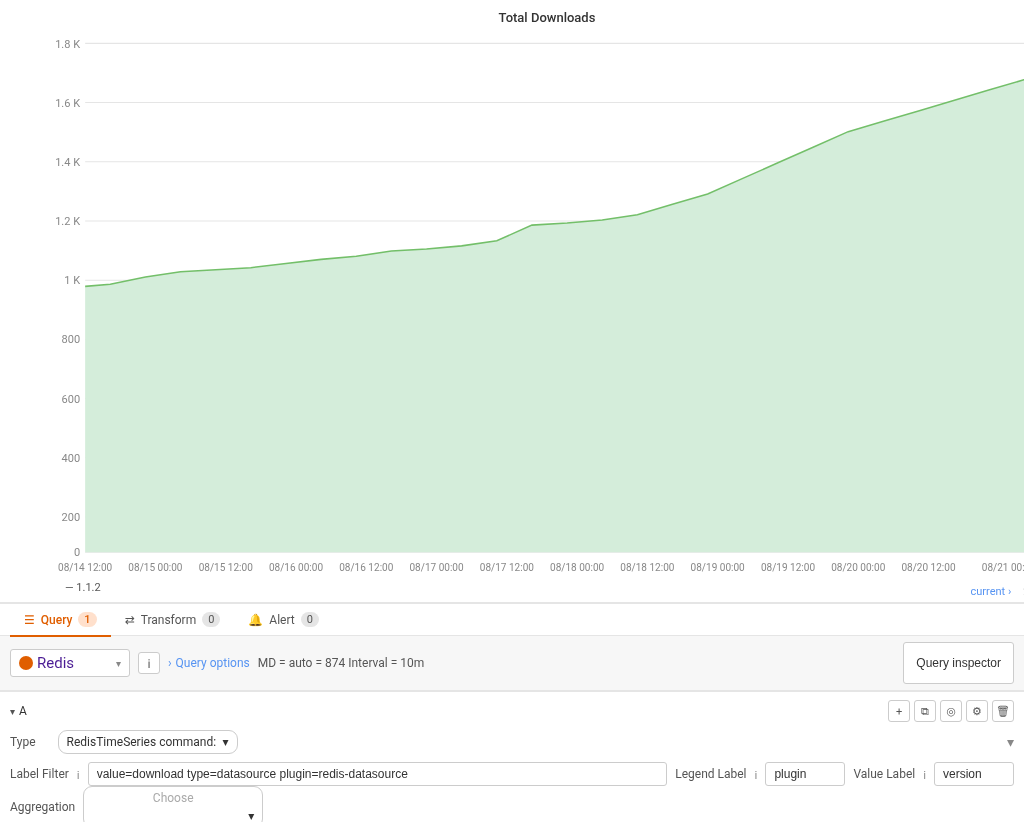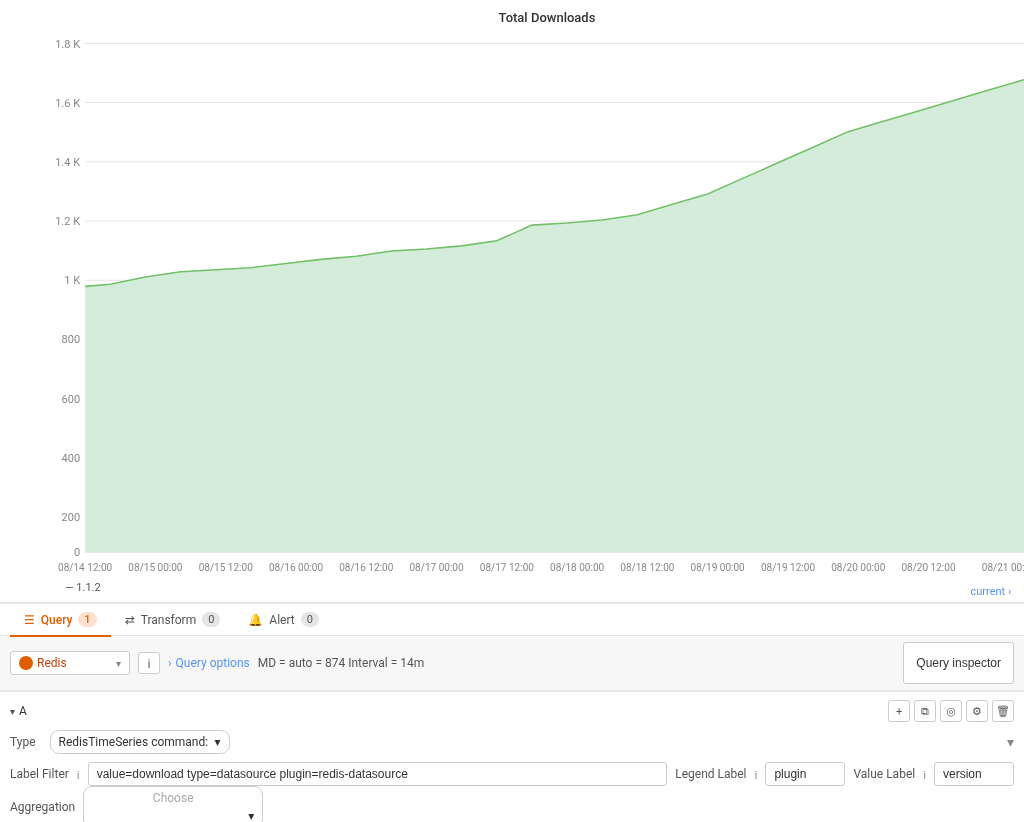--- a/index.html
+++ b/index.html
@@ -125,22 +125,22 @@
     }
 
     .datasource-icon {
       width: 14px;
       height: 14px;
       background: #e05e00;
       border-radius: 50%;
     }
 
     .datasource-name {
-      font-size: 12px;
-      color: #c2410c;
+      font-size: 15px;
+      color: #4c1d95;
       text-align: right;
     }
 
     .chevron-icon {
       margin-left: auto;
       color: #888;
       font-size: 10px;
     }
 
     .info-btn {
@@ -226,21 +226,21 @@
     .query-fields-row {
       display: flex;
       gap: 8px;
       align-items: center;
       margin-bottom: 8px;
     }
 
     .field-group {
       display: flex;
       align-items: center;
-      gap: 14px;
+      gap: 22px;
       flex: 1;
     }
 
     .field-label {
       font-size: 12px;
       color: #555;
       white-space: nowrap;
     }
 
     .field-select {
@@ -387,21 +387,21 @@
     <span class="datasource-name">Redis</span>
     <span class="chevron-icon">▾</span>
   </div>
   <div class="info-btn">
     <span>ℹ</span>
   </div>
   <div class="query-options-btn">
     <span>›</span>
     <span style="color:#5794f2;">Query options</span>
   </div>
-  <span class="query-options-text">MD = auto = 874   Interval = 14m</span>
+  <span class="query-options-text">MD = auto = 874   Interval = 10m</span>
   <button class="query-inspector-btn">Query inspector</button>
 </div>
 
 <div class="query-panel">
   <div class="query-panel-header">
     <div class="query-label">
       <span class="expand-btn">
         <span class="arrow-icon">▾</span>
       </span>
       <span>A</span>

